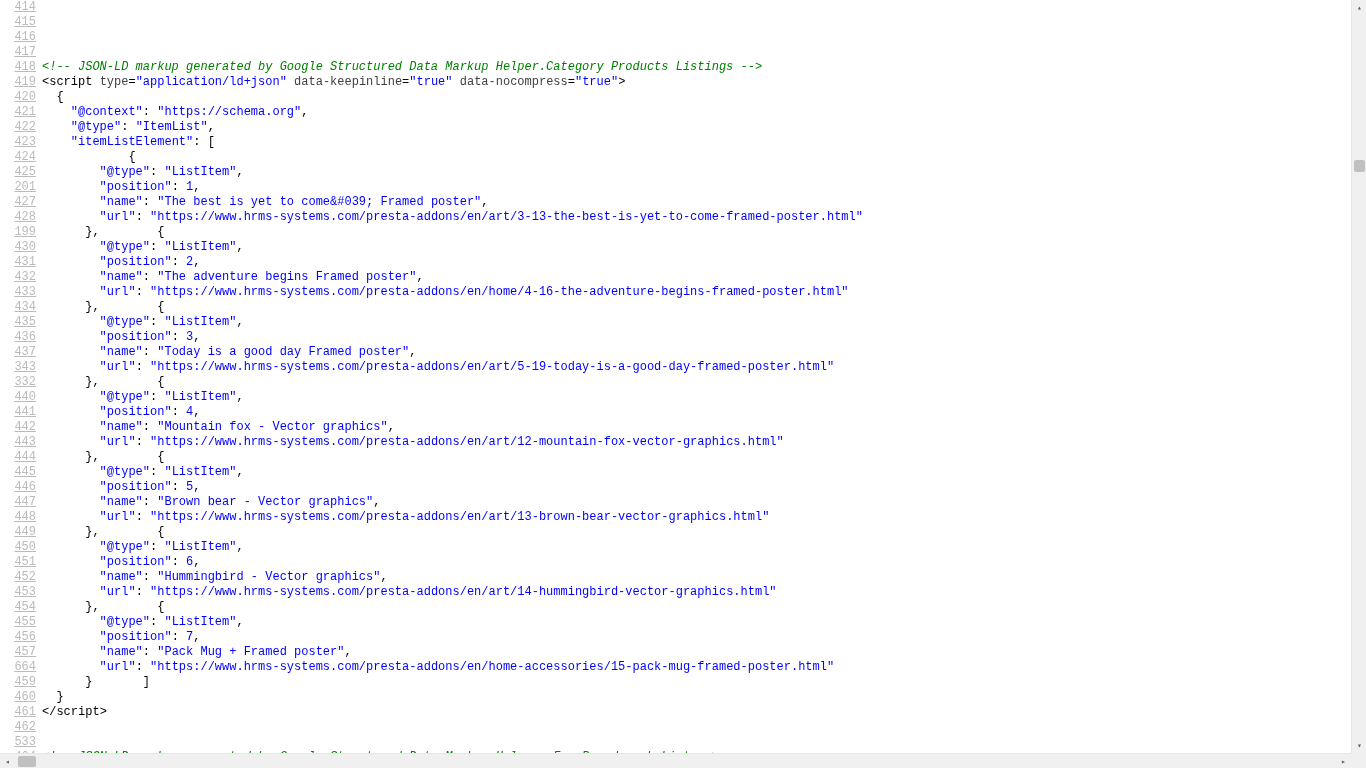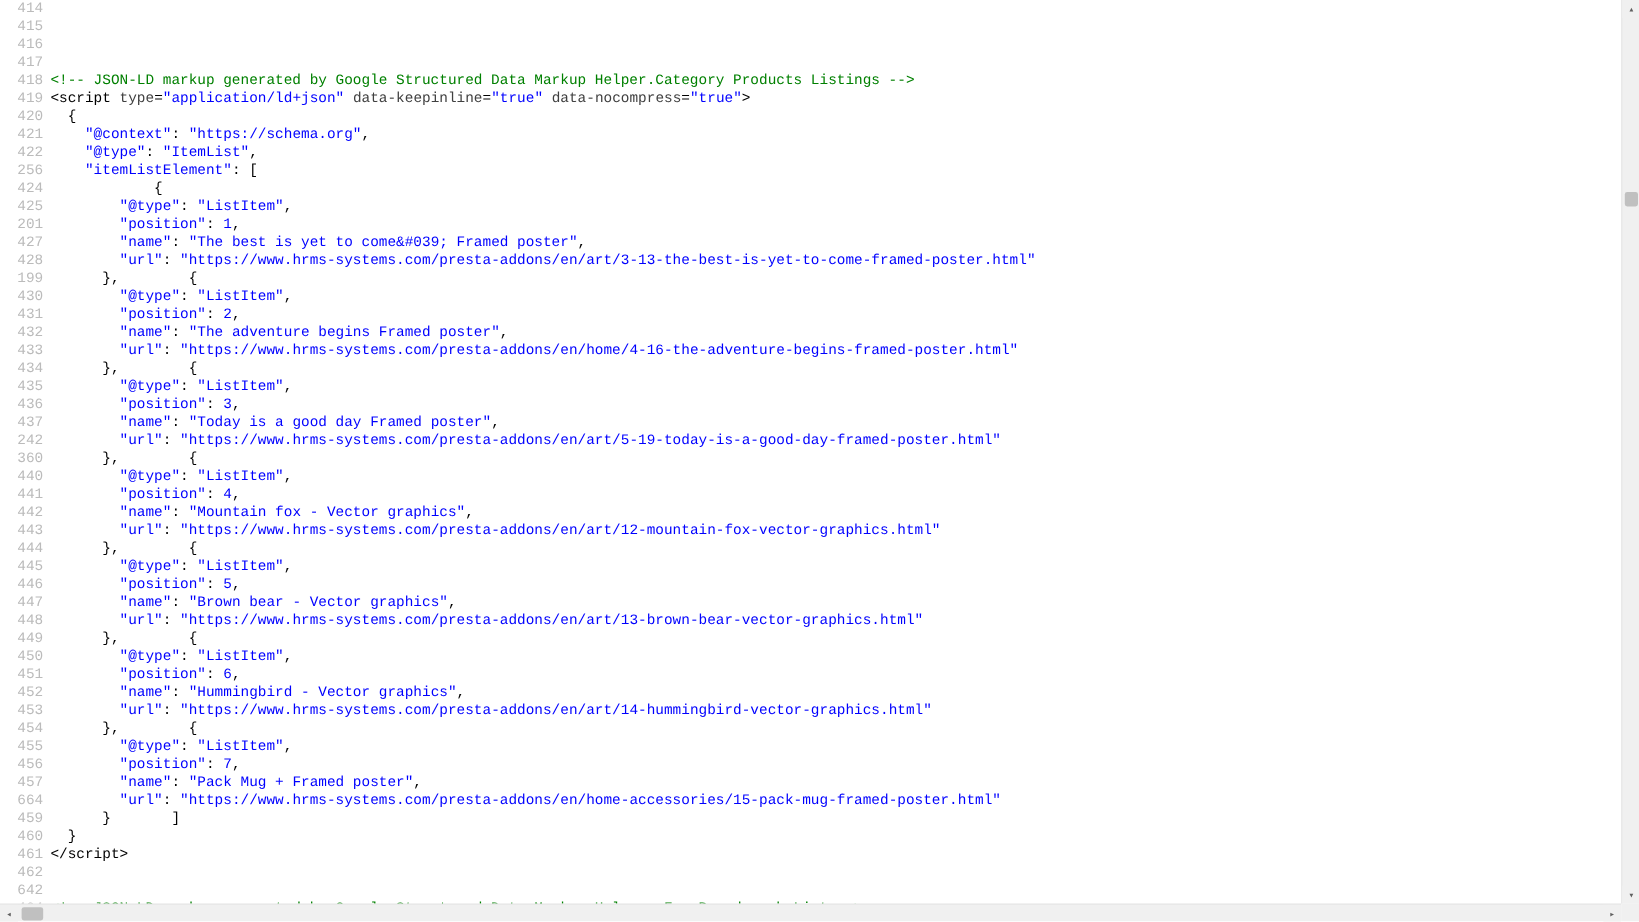--- a/index.html
+++ b/index.html
@@ -15,32 +15,33 @@
   .gutter {
     position: absolute;
     left: 0;
     top: 0;
     width: 42px;
     padding-right: 6px;
     color: #bbbbbb;
     text-align: right;
     line-height: 15px;
     user-select: none;
+    text-decoration: underline;
   }
   .code {
     position: absolute;
     left: 42px;
     top: 0;
     line-height: 15px;
     white-space: pre;
     color: #000000;
   }
   .ln { height: 15px; }
   .cl { height: 15px; }
-  .c-comment { color: #008000; }
+  .c-comment { color: #008000; font-style: italic; }
   .c-tag { color: #000000; }
   .c-attr { color: #404040; }
   .c-string { color: #0000ff; }
   .c-bracket { color: #000000; }
   .c-eq { color: #000000; }
 
   .vscroll {
     position: absolute;
     right: 0;
     top: 0;
@@ -119,37 +120,37 @@
 <div class="gutter" id="gutter">
     <div class="ln">414</div>
     <div class="ln">415</div>
     <div class="ln">416</div>
     <div class="ln">417</div>
     <div class="ln">418</div>
     <div class="ln">419</div>
     <div class="ln">420</div>
     <div class="ln">421</div>
     <div class="ln">422</div>
-    <div class="ln">256</div>
+    <div class="ln">423</div>
     <div class="ln">424</div>
     <div class="ln">425</div>
     <div class="ln">201</div>
     <div class="ln">427</div>
     <div class="ln">428</div>
     <div class="ln">199</div>
     <div class="ln">430</div>
     <div class="ln">431</div>
     <div class="ln">432</div>
     <div class="ln">433</div>
     <div class="ln">434</div>
     <div class="ln">435</div>
     <div class="ln">436</div>
     <div class="ln">437</div>
-    <div class="ln">242</div>
-    <div class="ln">360</div>
+    <div class="ln">343</div>
+    <div class="ln">332</div>
     <div class="ln">440</div>
     <div class="ln">441</div>
     <div class="ln">442</div>
     <div class="ln">443</div>
     <div class="ln">444</div>
     <div class="ln">445</div>
     <div class="ln">446</div>
     <div class="ln">447</div>
     <div class="ln">448</div>
     <div class="ln">449</div>
@@ -159,21 +160,21 @@
     <div class="ln">453</div>
     <div class="ln">454</div>
     <div class="ln">455</div>
     <div class="ln">456</div>
     <div class="ln">457</div>
     <div class="ln">664</div>
     <div class="ln">459</div>
     <div class="ln">460</div>
     <div class="ln">461</div>
     <div class="ln">462</div>
-    <div class="ln">642</div>
+    <div class="ln">533</div>
     <div class="ln">464</div>
   </div>
 <div class="code" id="code"><div class="cl">&nbsp;</div><div class="cl">&nbsp;</div><div class="cl">&nbsp;</div><div class="cl">&nbsp;</div><div class="cl"><span class="c-comment">&lt;!-- JSON-LD markup generated by Google Structured Data Markup Helper.Category Products Listings --&gt;</span></div><div class="cl"><span class="c-bracket">&lt;</span><span class="c-tag">script</span> <span class="c-attr">type</span><span class="c-eq">=</span><span class="c-string">"application/ld+json"</span> <span class="c-attr">data-keepinline</span><span class="c-eq">=</span><span class="c-string">"true"</span> <span class="c-attr">data-nocompress</span><span class="c-eq">=</span><span class="c-string">"true"</span><span class="c-bracket">&gt;</span></div><div class="cl">  {</div><div class="cl">    <span class="c-string">"@context"</span>: <span class="c-string">"https://schema.org"</span>,</div><div class="cl">    <span class="c-string">"@type"</span>: <span class="c-string">"ItemList"</span>,</div><div class="cl">    <span class="c-string">"itemListElement"</span>: [</div><div class="cl">            {</div><div class="cl">        <span class="c-string">"@type"</span>: <span class="c-string">"ListItem"</span>,</div><div class="cl">        <span class="c-string">"position"</span>: <span class="c-string">1</span>,</div><div class="cl">        <span class="c-string">"name"</span>: <span class="c-string">"The best is yet to come&amp;#039; Framed poster"</span>,</div><div class="cl">        <span class="c-string">"url"</span>: <span class="c-string">"https://www.hrms-systems.com/presta-addons/en/art/3-13-the-best-is-yet-to-come-framed-poster.html"</span></div><div class="cl">      },        {</div><div class="cl">        <span class="c-string">"@type"</span>: <span class="c-string">"ListItem"</span>,</div><div class="cl">        <span class="c-string">"position"</span>: <span class="c-string">2</span>,</div><div class="cl">        <span class="c-string">"name"</span>: <span class="c-string">"The adventure begins Framed poster"</span>,</div><div class="cl">        <span class="c-string">"url"</span>: <span class="c-string">"https://www.hrms-systems.com/presta-addons/en/home/4-16-the-adventure-begins-framed-poster.html"</span></div><div class="cl">      },        {</div><div class="cl">        <span class="c-string">"@type"</span>: <span class="c-string">"ListItem"</span>,</div><div class="cl">        <span class="c-string">"position"</span>: <span class="c-string">3</span>,</div><div class="cl">        <span class="c-string">"name"</span>: <span class="c-string">"Today is a good day Framed poster"</span>,</div><div class="cl">        <span class="c-string">"url"</span>: <span class="c-string">"https://www.hrms-systems.com/presta-addons/en/art/5-19-today-is-a-good-day-framed-poster.html"</span></div><div class="cl">      },        {</div><div class="cl">        <span class="c-string">"@type"</span>: <span class="c-string">"ListItem"</span>,</div><div class="cl">        <span class="c-string">"position"</span>: <span class="c-string">4</span>,</div><div class="cl">        <span class="c-string">"name"</span>: <span class="c-string">"Mountain fox - Vector graphics"</span>,</div><div class="cl">        <span class="c-string">"url"</span>: <span class="c-string">"https://www.hrms-systems.com/presta-addons/en/art/12-mountain-fox-vector-graphics.html"</span></div><div class="cl">      },        {</div><div class="cl">        <span class="c-string">"@type"</span>: <span class="c-string">"ListItem"</span>,</div><div class="cl">        <span class="c-string">"position"</span>: <span class="c-string">5</span>,</div><div class="cl">        <span class="c-string">"name"</span>: <span class="c-string">"Brown bear - Vector graphics"</span>,</div><div class="cl">        <span class="c-string">"url"</span>: <span class="c-string">"https://www.hrms-systems.com/presta-addons/en/art/13-brown-bear-vector-graphics.html"</span></div><div class="cl">      },        {</div><div class="cl">        <span class="c-string">"@type"</span>: <span class="c-string">"ListItem"</span>,</div><div class="cl">        <span class="c-string">"position"</span>: <span class="c-string">6</span>,</div><div class="cl">        <span class="c-string">"name"</span>: <span class="c-string">"Hummingbird - Vector graphics"</span>,</div><div class="cl">        <span class="c-string">"url"</span>: <span class="c-string">"https://www.hrms-systems.com/presta-addons/en/art/14-hummingbird-vector-graphics.html"</span></div><div class="cl">      },        {</div><div class="cl">        <span class="c-string">"@type"</span>: <span class="c-string">"ListItem"</span>,</div><div class="cl">        <span class="c-string">"position"</span>: <span class="c-string">7</span>,</div><div class="cl">        <span class="c-string">"name"</span>: <span class="c-string">"Pack Mug + Framed poster"</span>,</div><div class="cl">        <span class="c-string">"url"</span>: <span class="c-string">"https://www.hrms-systems.com/presta-addons/en/home-accessories/15-pack-mug-framed-poster.html"</span></div><div class="cl">      }       ]</div><div class="cl">  }</div><div class="cl"><span class="c-bracket">&lt;/</span><span class="c-tag">script</span><span class="c-bracket">&gt;</span></div><div class="cl">&nbsp;</div><div class="cl">&nbsp;</div><div class="cl"><span class="c-comment">&lt;!-- JSON-LD markup generated by Google Structured Data Markup Helper. For Breadcrumb List --&gt;</span></div></div>
 
 <div class="vscroll">
   <div class="btn">▴</div>
   <div class="thumb"></div>
   <div class="btn">▾</div>
 </div>
 <div class="hscroll">

